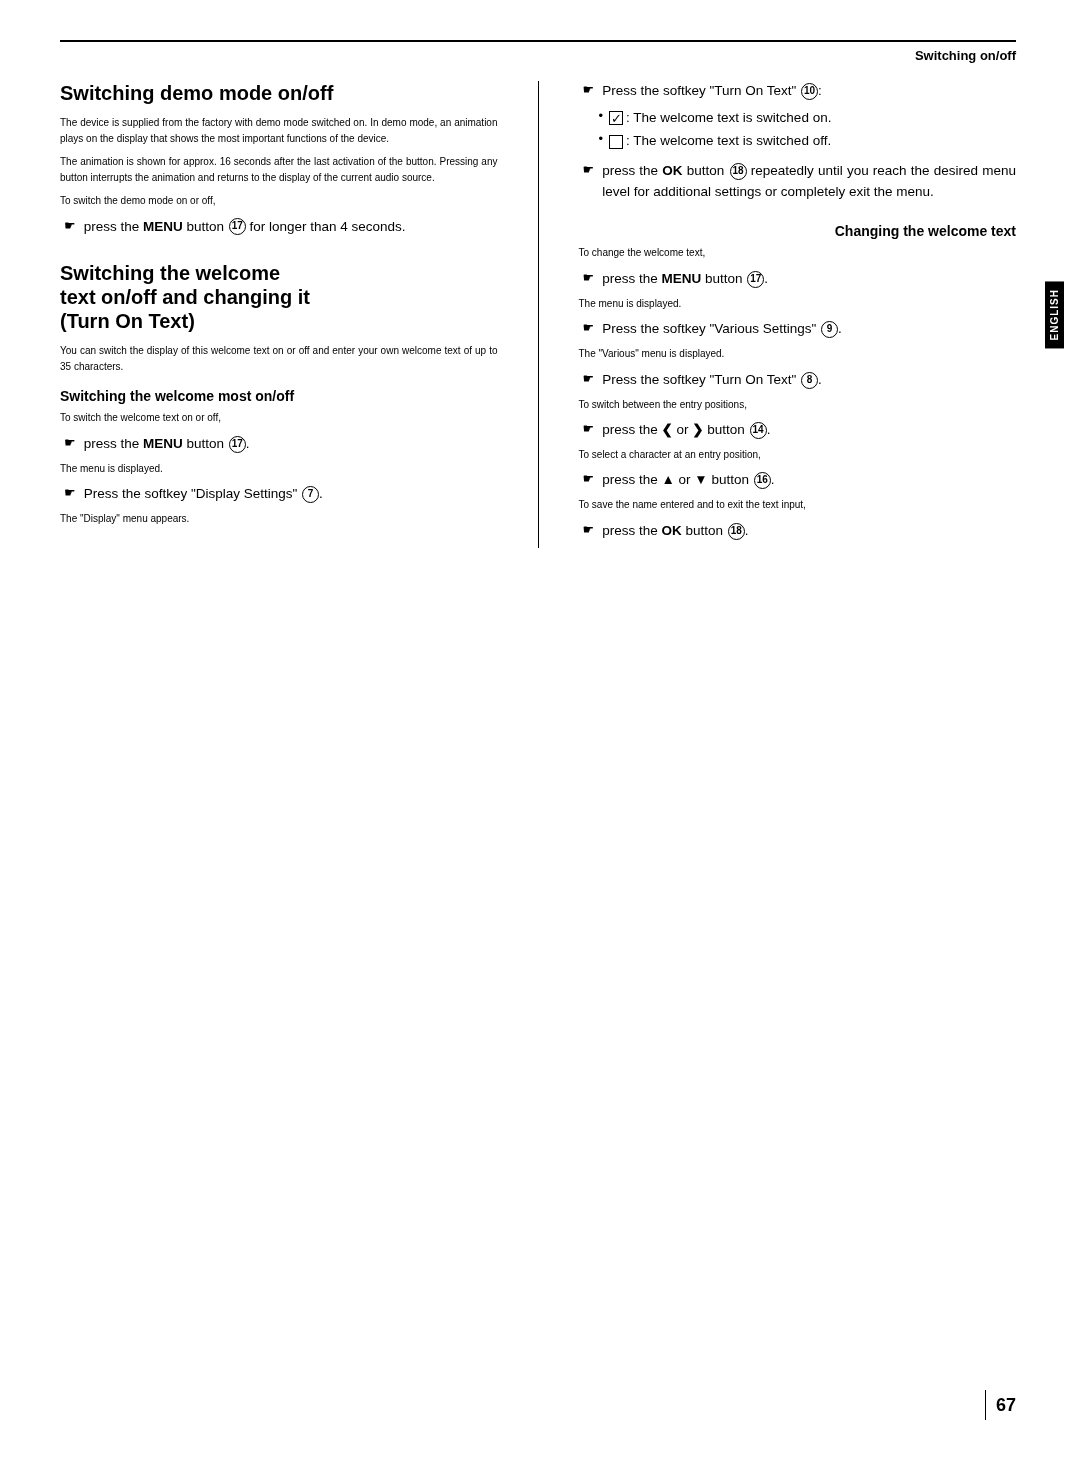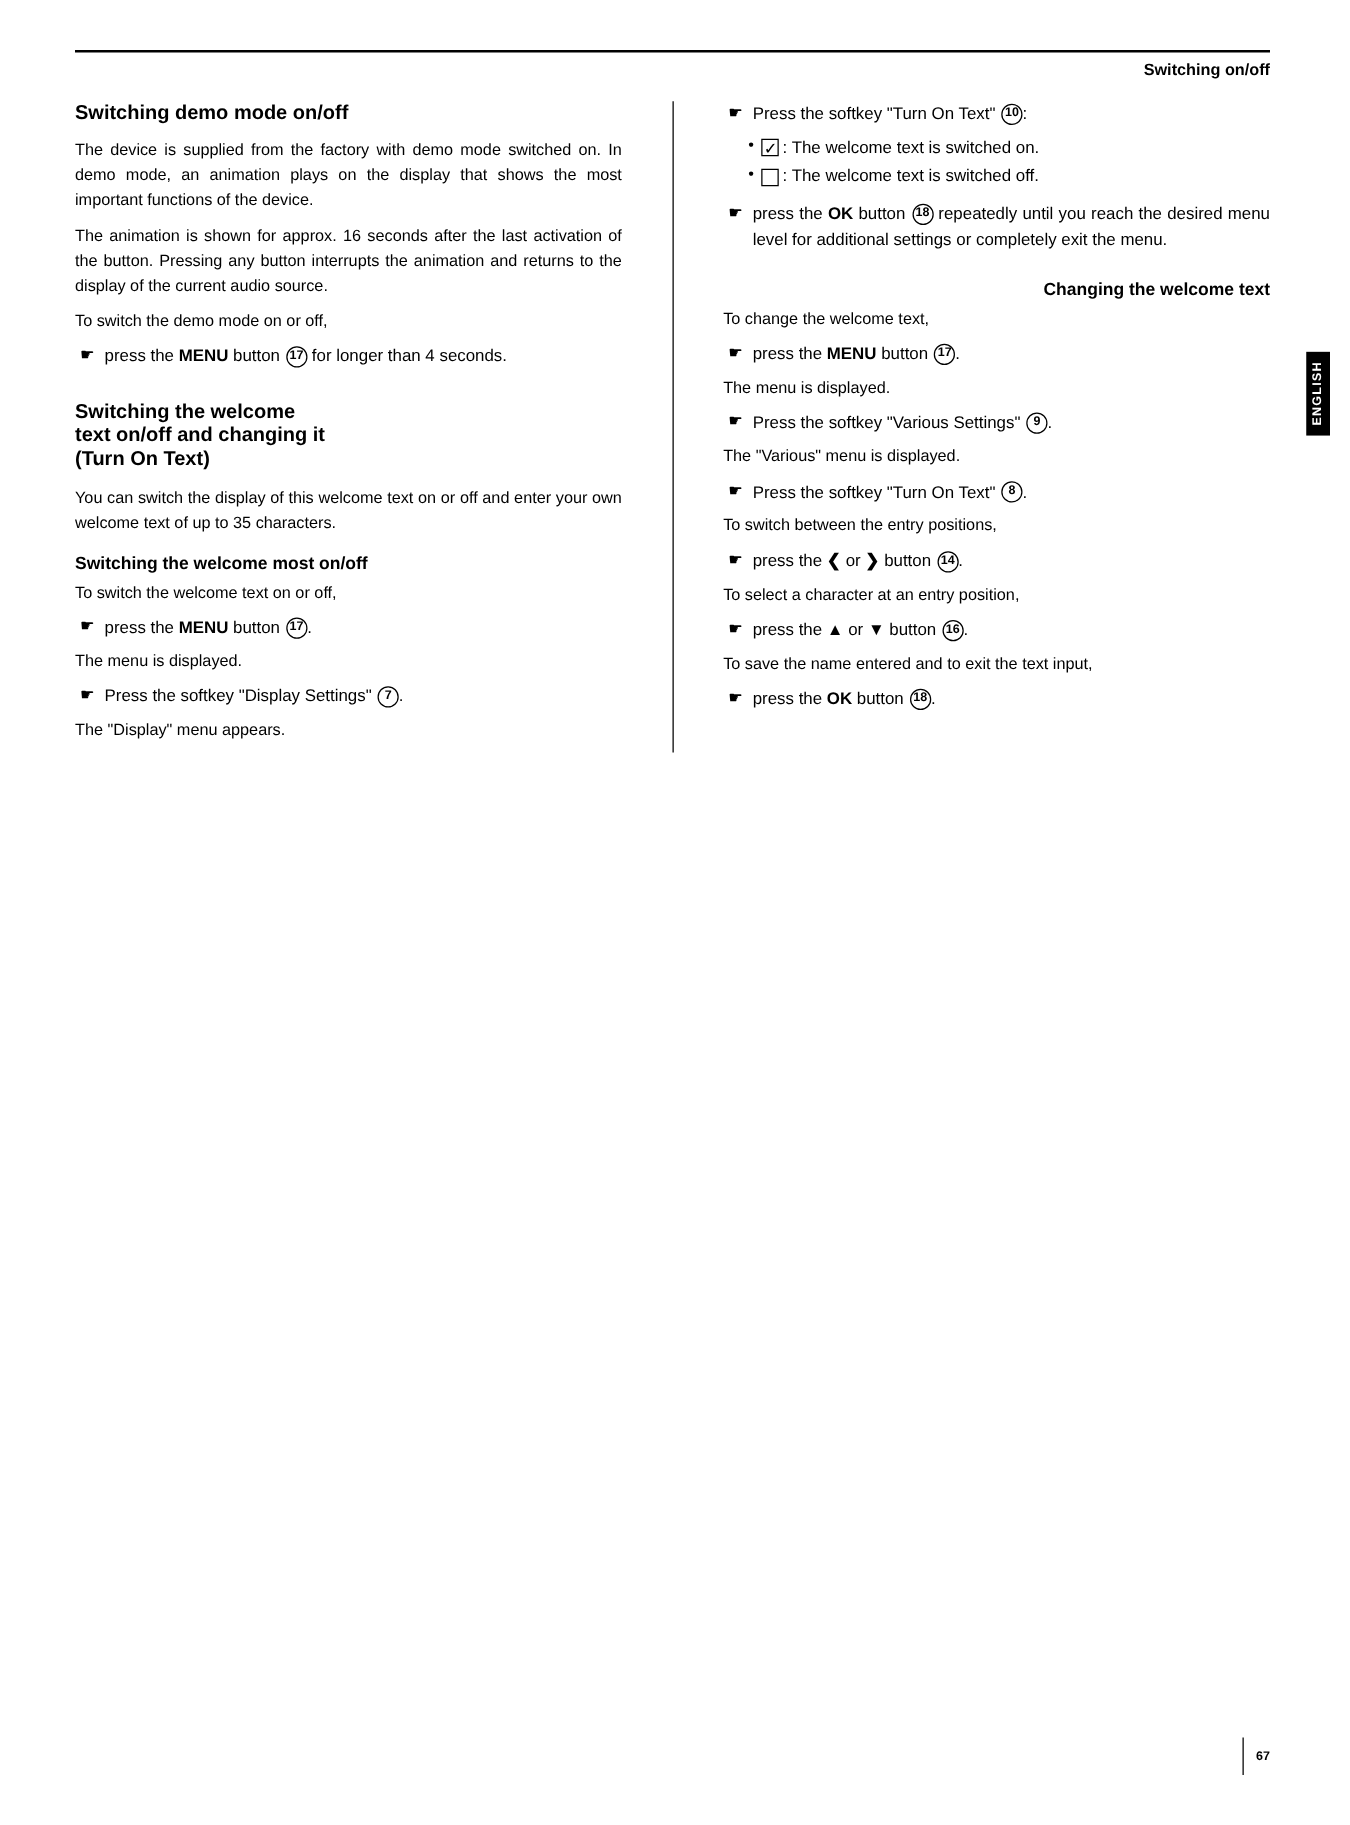--- a/index.html
+++ b/index.html
@@ -67,35 +67,35 @@
       font-weight: bold;
       letter-spacing: 1px;
       writing-mode: vertical-rl;
       transform: rotate(180deg);
       padding: 8px 4px;
       text-transform: uppercase;
     }
 
     
     .section-title-h2 {
-      font-size: 16px;
+      font-size: 20px;
       font-weight: bold;
       margin-bottom: 10px;
       line-height: 1.2;
     }
 
     .section-title-h3 {
       font-size: 14px;
       font-weight: bold;
       margin-bottom: 6px;
       margin-top: 14px;
     }
 
     p {
-      font-size: 13px;
+      font-size: 10px;
       line-height: 1.55;
       margin-bottom: 8px;
       text-align: justify;
     }
 
     
     .bullet-item {
       display: flex;
       align-items: flex-start;
       margin-bottom: 6px;
@@ -158,21 +158,21 @@
       gap: 10px;
     }
 
     .page-footer-line {
       width: 1px;
       height: 30px;
       background: #000;
     }
 
     .page-number {
-      font-size: 10px;
+      font-size: 18px;
       font-weight: bold;
     }
 
     strong {
       font-weight: bold;
     }
 
     
     .col-divider {
       width: 1px;

